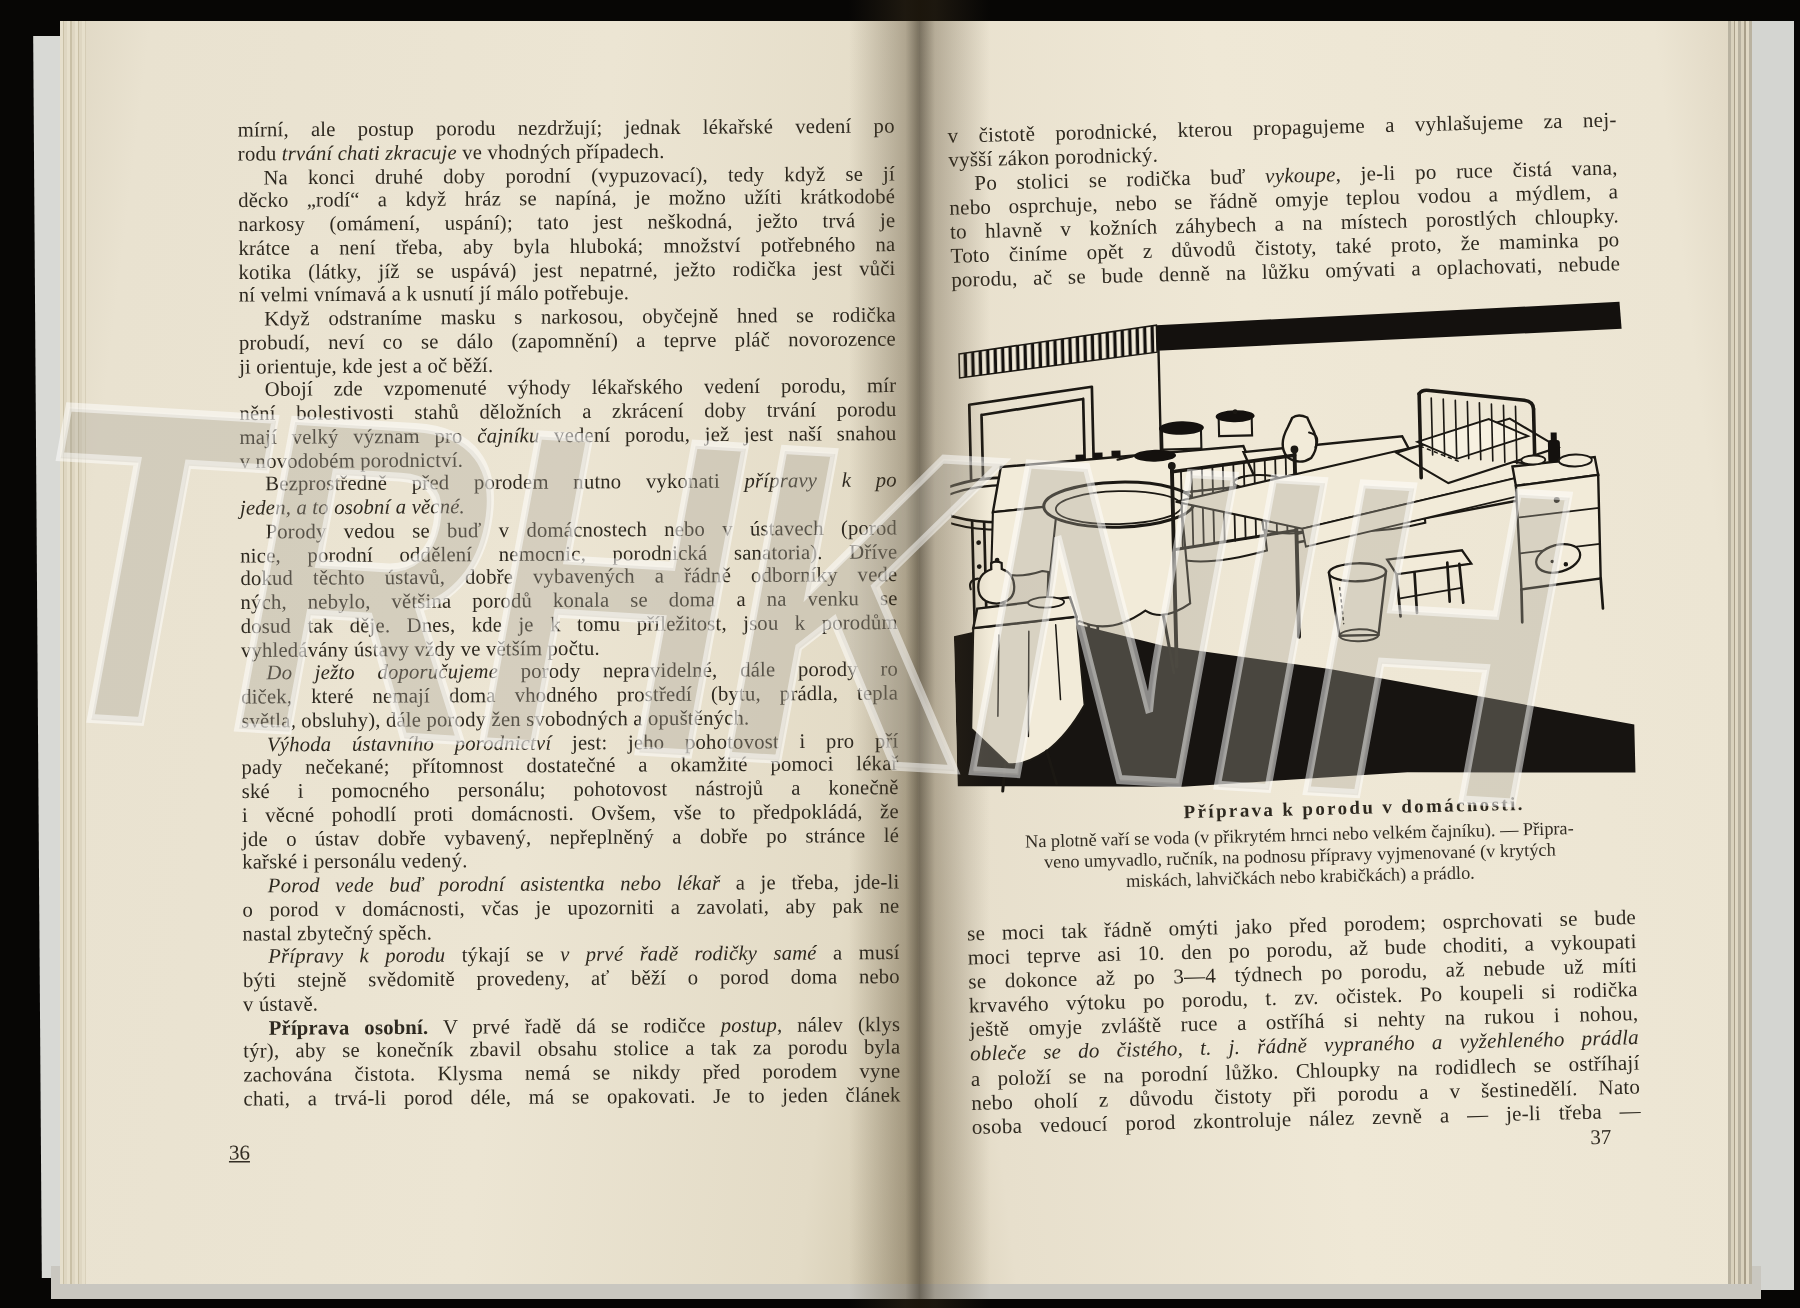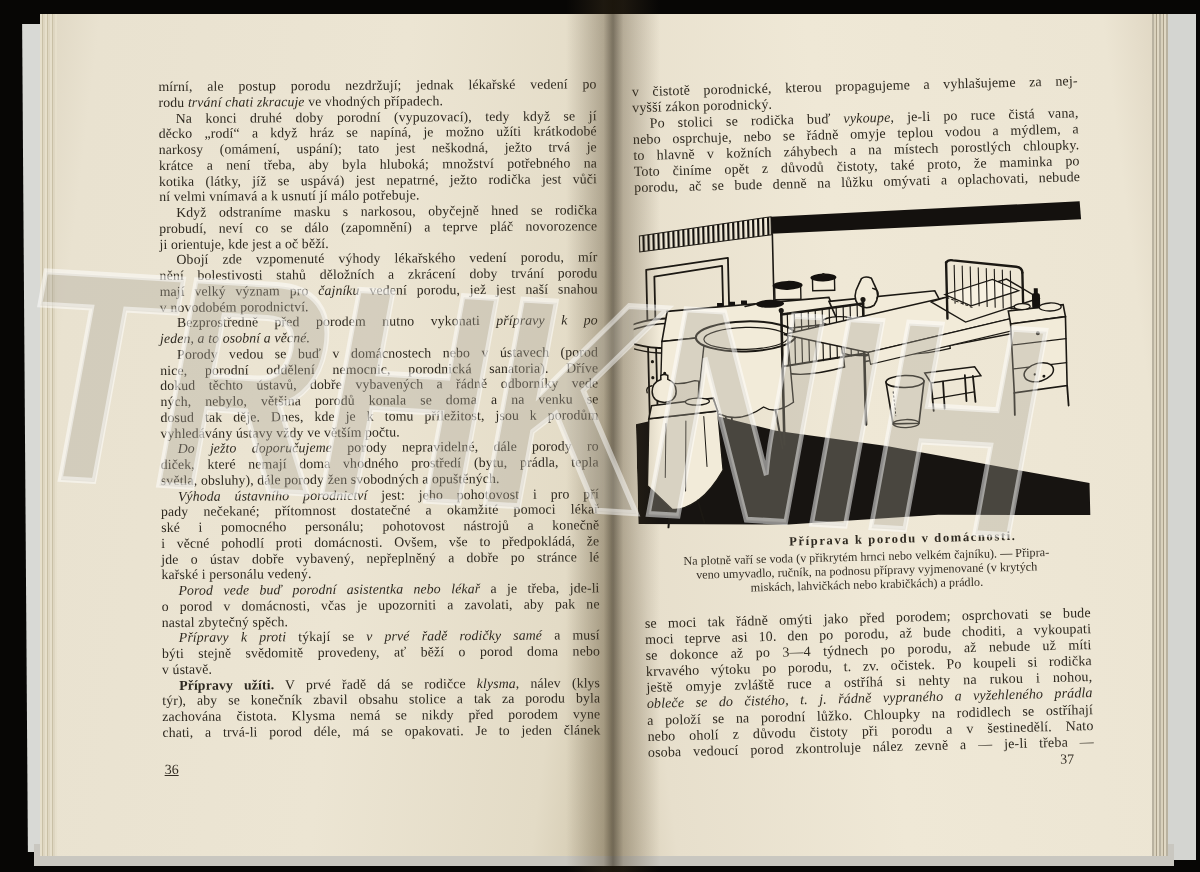--- a/index.html
+++ b/index.html
@@ -22,21 +22,21 @@
   .content-right{transform:rotate(-1.4deg);transform-origin:270px 0;}
   
   .col{position:absolute;color:#2e2920;}
   .col-left{left:118px;top:64px;width:438px;font-size:13.8px;line-height:15.75px;letter-spacing:.12px;}
   .col-rtop{left:18px;top:64px;width:446px;font-size:14px;line-height:16.05px;letter-spacing:.15px;}
   .col-rbot{left:18px;top:596px;width:446px;font-size:14px;line-height:16.1px;letter-spacing:.15px;}
   .tl{text-align:justify;text-align-last:justify;white-space:normal;}
   .tl.end{text-align-last:left;}
   .tl.ind{text-indent:17px;}
   .pnum{position:absolute;font-size:14px;color:#332d24;}
-  .pnum-left{left:120px;top:747px;text-decoration:underline;}
+  .pnum-left{left:108px;top:747px;text-decoration:underline;}
   .pnum-right{left:430px;top:742px;}
   
   .fig{position:absolute;left:14px;top:190px;width:454px;height:324px;margin:0;}
   .cap-title{position:absolute;left:0;top:518px;width:100%;text-align:center;font-weight:bold;
              font-size:12.6px;letter-spacing:1.6px;color:#2e2920;}
   .cap{position:absolute;left:6px;top:535px;width:470px;font-size:12.2px;line-height:14.2px;color:#332d24;}
   .cap .tl{text-align:center;text-align-last:center;}
   
   .gutter{position:absolute;left:566px;top:0;width:94px;height:872px;z-index:40;pointer-events:none;
     background:linear-gradient(to right,rgba(59,48,28,0) 0%,rgba(74,60,36,.34) 40%,rgba(42,33,17,.58) 50%,rgba(74,60,36,.32) 61%,rgba(59,48,28,0) 100%);}
@@ -91,24 +91,24 @@
           <div class="tl end">světla, obsluhy), dále porody žen svobodných a opuštěných.</div>
           <div class="tl ind"><i>Výhoda ústavního porodnictví</i> jest: jeho pohotovost i pro pří</div>
           <div class="tl">pady nečekané; přítomnost dostatečné a okamžité pomoci lékař</div>
           <div class="tl">ské i pomocného personálu; pohotovost nástrojů a konečně</div>
           <div class="tl">i věcné pohodlí proti domácnosti. Ovšem, vše to předpokládá, že</div>
           <div class="tl">jde o ústav dobře vybavený, nepřeplněný a dobře po stránce lé</div>
           <div class="tl end">kařské i personálu vedený.</div>
           <div class="tl ind"><i>Porod vede buď porodní asistentka nebo lékař</i> a je třeba, jde-li</div>
           <div class="tl">o porod v domácnosti, včas je upozorniti a zavolati, aby pak ne</div>
           <div class="tl end">nastal zbytečný spěch.</div>
-          <div class="tl ind"><i>Přípravy k proti</i> týkají se <i>v prvé řadě rodičky samé</i> a musí</div>
+          <div class="tl ind"><i>Přípravy k porodu</i> týkají se <i>v prvé řadě rodičky samé</i> a musí</div>
           <div class="tl">býti stejně svědomitě provedeny, ať běží o porod doma nebo</div>
           <div class="tl end">v ústavě.</div>
-          <div class="tl ind"><b>Přípravy užíti.</b> V prvé řadě dá se rodičce <i>klysma</i>, nálev (klys</div>
+          <div class="tl ind"><b>Příprava osobní.</b> V prvé řadě dá se rodičce <i>postup</i>, nálev (klys</div>
           <div class="tl">týr), aby se konečník zbavil obsahu stolice a tak za porodu byla</div>
           <div class="tl">zachována čistota. Klysma nemá se nikdy před porodem vyne</div>
           <div class="tl">chati, a trvá-li porod déle, má se opakovati. Je to jeden článek</div>
         </div>
       <div class="pnum pnum-left">36</div>
     </div>
   </div>
 
   <div class="page page-right">
     <div class="stack-right"></div>

